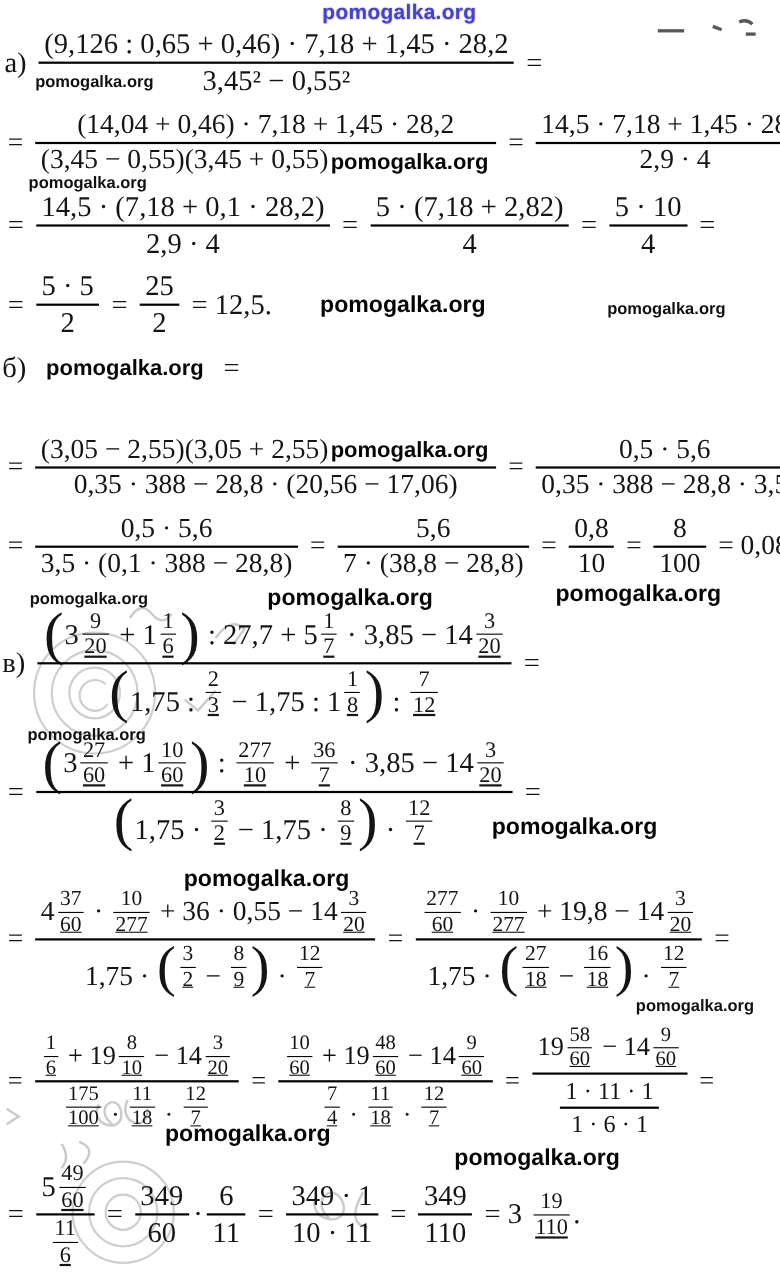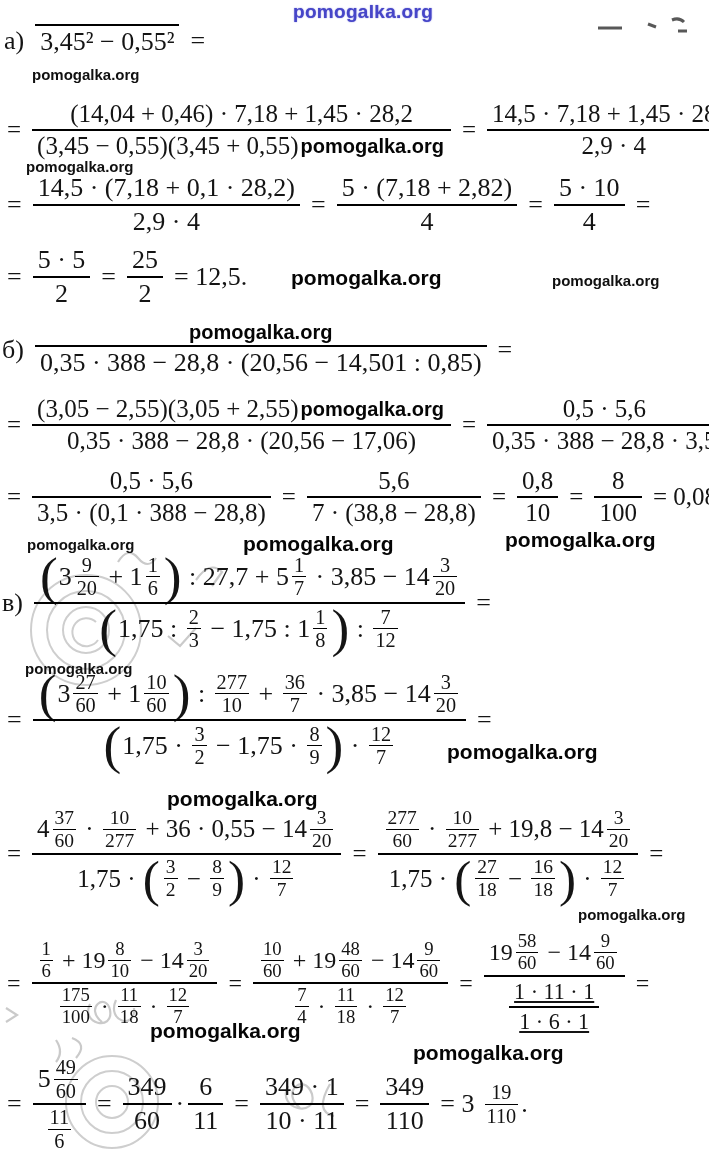--- a/index.html
+++ b/index.html
@@ -4,26 +4,26 @@
 <style>
   html,body{margin:0;padding:0;background:#ffffff;}
   .page{position:relative;width:709px;height:1159px;background:#fff;overflow:hidden;
         font-family:"Liberation Serif","DejaVu Serif",serif;color:var(--ink,#141414);}
   .line{position:absolute;display:flex;align-items:center;white-space:pre;font-size:26px;}
   .tk{white-space:pre;}
   .lbl{margin-right:7px;}
   .eq{margin:0 7px;}
   .fr{display:inline-flex;flex-direction:column;align-items:stretch;margin:0 4px;}
   .fr>.nm,.fr>.dn{display:flex;align-items:center;justify-content:center;padding:1px 5px;white-space:pre;}
-  .fr>.dn{border-top:2.2px solid #000;}
+  .fr>.dn{border-top:2.2px solid #000;align-items:flex-end;}
   .fr.al>.nm{justify-content:center;}
-  .fr .fr{font-size:0.92em;margin:0 2px;text-decoration:underline;}
+  .fr .fr{font-size:0.92em;margin:0 2px;}
   .sf{display:inline-flex;flex-direction:column;align-items:stretch;font-size:0.78em;line-height:1.12;margin:0 3px;}
   .sf .sfn,.sf .sfd{text-align:center;padding:0 2px;}
-  .sf .sfd{border-top:1.6px solid #000;}
+  .sf .sfd{border-top:1.6px solid #000;text-decoration:underline;}
   .bp{font-size:2.05em;font-weight:400;line-height:0.9;margin:0 1px;}
   .wmf{position:absolute;font-family:"Liberation Sans","DejaVu Sans",sans-serif;white-space:nowrap;}
   .wmf.sm{font-size:15px;font-weight:600;color:#101010;}
   .wmf.bd{font-size:21px;font-weight:700;color:#050505;}
   .wmf.hdr{font-size:19px;font-weight:700;letter-spacing:0.3px;color:var(--hdr,#4645c8);
            text-shadow:0 0 1px #9a9ae0, 0 0 2px #c9c9ef;}
   .iwm{font-family:"Liberation Sans","DejaVu Sans",sans-serif;font-size:20px;font-weight:700;color:#050505;margin:0 2px;}
   .scribbles{position:absolute;left:0;top:0;pointer-events:none;}
 </style>
 </head>
@@ -52,25 +52,25 @@
     </g>
     <g stroke="#3c3c3c" stroke-width="3" fill="none" opacity="0.85">
       <path d="M598,28 h24"></path>
       <path d="M648,24 l8,3"></path>
       <path d="M672,20 q7,-3 12,2"></path>
       <path d="M678,31 h9"></path>
     </g>
   </svg>
 
   <div id="lines-root">
-      <div class="line" style="left: 4px; top: 24px; font-size: 26px;"><span class="tk lbl">а)</span><span class="fr"><span class="dn"><span class="tk">3,45² − 0,55²</span></span></span><span class="tk eq">=</span></div>
+      <div class="line" style="left: 4px; top: 24px; font-size: 26px;"><span class="tk lbl">а)</span><span class="fr"><span class="nm"><span class="tk">(9,126 : 0,65 + 0,46) · 7,18 + 1,45 · 28,2</span></span><span class="dn"><span class="tk">3,45² − 0,55²</span></span></span><span class="tk eq">=</span></div>
       <div class="line" style="left: 0px; top: 99px; font-size: 25px;"><span class="tk eq">=</span><span class="fr al"><span class="nm"><span class="tk">(14,04 + 0,46) · 7,18 + 1,45 · 28,2</span></span><span class="dn"><span class="tk">(3,45 − 0,55)(3,45 + 0,55)</span><span class="iwm">pomogalka.org</span></span></span><span class="tk eq">=</span><span class="fr"><span class="nm"><span class="tk">14,5 · 7,18 + 1,45 · 28,2</span></span><span class="dn"><span class="tk">2,9 · 4</span></span></span></div>
       <div class="line" style="left: 0px; top: 172px; font-size: 26px;"><span class="tk eq">=</span><span class="fr"><span class="nm"><span class="tk">14,5 · (7,18 + 0,1 · 28,2)</span></span><span class="dn"><span class="tk">2,9 · 4</span></span></span><span class="tk eq">=</span><span class="fr"><span class="nm"><span class="tk">5 · (7,18 + 2,82)</span></span><span class="dn"><span class="tk">4</span></span></span><span class="tk eq">=</span><span class="fr"><span class="nm"><span class="tk">5 · 10</span></span><span class="dn"><span class="tk">4</span></span></span><span class="tk eq">=</span></div>
       <div class="line" style="left: 0px; top: 244px; font-size: 26px;"><span class="tk eq">=</span><span class="fr"><span class="nm"><span class="tk">5 · 5</span></span><span class="dn"><span class="tk">2</span></span></span><span class="tk eq">=</span><span class="fr"><span class="nm"><span class="tk">25</span></span><span class="dn"><span class="tk">2</span></span></span><span class="tk eq">= 12,5.</span></div>
-      <div class="line" style="left: 2px; top: 320px; font-size: 26px;"><span class="tk lbl">б)</span><span class="fr al"><span class="nm"><span class="iwm">pomogalka.org</span></span><span class="dn"><span class="tk">0,35 · 388 − 28,8 · (20,56 − 14,501 : 0,85)</span></span></span><span class="tk eq">=</span></div>
+      <div class="line" style="left: 2px; top: 320px; font-size: 26px;"><span class="tk lbl">б)</span><span class="fr al"><span class="nm"><span class="iwm">pomogalka.org</span></span></span><span class="tk eq">=</span></div>
       <div class="line" style="left: 0px; top: 394px; font-size: 25px;"><span class="tk eq">=</span><span class="fr"><span class="nm"><span class="tk">(3,05 − 2,55)(3,05 + 2,55)</span><span class="iwm">pomogalka.org</span></span><span class="dn"><span class="tk">0,35 · 388 − 28,8 · (20,56 − 17,06)</span></span></span><span class="tk eq">=</span><span class="fr"><span class="nm"><span class="tk">0,5 · 5,6</span></span><span class="dn"><span class="tk">0,35 · 388 − 28,8 · 3,5</span></span></span></div>
       <div class="line" style="left: 0px; top: 466px; font-size: 25px;"><span class="tk eq">=</span><span class="fr"><span class="nm"><span class="tk">0,5 · 5,6</span></span><span class="dn"><span class="tk">3,5 · (0,1 · 388 − 28,8)</span></span></span><span class="tk eq">=</span><span class="fr"><span class="nm"><span class="tk">5,6</span></span><span class="dn"><span class="tk">7 · (38,8 − 28,8)</span></span></span><span class="tk eq">=</span><span class="fr"><span class="nm"><span class="tk">0,8</span></span><span class="dn"><span class="tk">10</span></span></span><span class="tk eq">=</span><span class="fr"><span class="nm"><span class="tk">8</span></span><span class="dn"><span class="tk">100</span></span></span><span class="tk eq">= 0,08.</span></div>
       <div class="line" style="left: 2px; top: 552px; font-size: 26px;"><span class="tk lbl">в)</span><span class="fr"><span class="nm"><span class="bp">(</span><span class="tk">3</span><span class="sf"><span class="sfn">9</span><span class="sfd">20</span></span><span class="tk"> + 1</span><span class="sf"><span class="sfn">1</span><span class="sfd">6</span></span><span class="bp">)</span><span class="tk"> : 27,7 + 5</span><span class="sf"><span class="sfn">1</span><span class="sfd">7</span></span><span class="tk"> · 3,85 − 14</span><span class="sf"><span class="sfn">3</span><span class="sfd">20</span></span></span><span class="dn"><span class="bp">(</span><span class="tk">1,75 : </span><span class="sf"><span class="sfn">2</span><span class="sfd">3</span></span><span class="tk"> − 1,75 : 1</span><span class="sf"><span class="sfn">1</span><span class="sfd">8</span></span><span class="bp">)</span><span class="tk"> : </span><span class="sf"><span class="sfn">7</span><span class="sfd">12</span></span></span></span><span class="tk eq">=</span></div>
       <div class="line" style="left: 0px; top: 669px; font-size: 26px;"><span class="tk eq">=</span><span class="fr"><span class="nm"><span class="bp">(</span><span class="tk">3</span><span class="sf"><span class="sfn">27</span><span class="sfd">60</span></span><span class="tk"> + 1</span><span class="sf"><span class="sfn">10</span><span class="sfd">60</span></span><span class="bp">)</span><span class="tk"> : </span><span class="sf"><span class="sfn">277</span><span class="sfd">10</span></span><span class="tk"> + </span><span class="sf"><span class="sfn">36</span><span class="sfd">7</span></span><span class="tk"> · 3,85 − 14</span><span class="sf"><span class="sfn">3</span><span class="sfd">20</span></span></span><span class="dn"><span class="bp">(</span><span class="tk">1,75 · </span><span class="sf"><span class="sfn">3</span><span class="sfd">2</span></span><span class="tk"> − 1,75 · </span><span class="sf"><span class="sfn">8</span><span class="sfd">9</span></span><span class="bp">)</span><span class="tk"> · </span><span class="sf"><span class="sfn">12</span><span class="sfd">7</span></span></span></span><span class="tk eq">=</span></div>
       <div class="line" style="left: 0px; top: 806px; font-size: 25px;"><span class="tk eq">=</span><span class="fr"><span class="nm"><span class="tk">4</span><span class="sf"><span class="sfn">37</span><span class="sfd">60</span></span><span class="tk"> · </span><span class="sf"><span class="sfn">10</span><span class="sfd">277</span></span><span class="tk"> + 36 · 0,55 − 14</span><span class="sf"><span class="sfn">3</span><span class="sfd">20</span></span></span><span class="dn"><span class="tk">1,75 · </span><span class="bp">(</span><span class="sf"><span class="sfn">3</span><span class="sfd">2</span></span><span class="tk"> − </span><span class="sf"><span class="sfn">8</span><span class="sfd">9</span></span><span class="bp">)</span><span class="tk"> · </span><span class="sf"><span class="sfn">12</span><span class="sfd">7</span></span></span></span><span class="tk eq">=</span><span class="fr"><span class="nm"><span class="sf"><span class="sfn">277</span><span class="sfd">60</span></span><span class="tk"> · </span><span class="sf"><span class="sfn">10</span><span class="sfd">277</span></span><span class="tk"> + 19,8 − 14</span><span class="sf"><span class="sfn">3</span><span class="sfd">20</span></span></span><span class="dn"><span class="tk">1,75 · </span><span class="bp">(</span><span class="sf"><span class="sfn">27</span><span class="sfd">18</span></span><span class="tk"> − </span><span class="sf"><span class="sfn">16</span><span class="sfd">18</span></span><span class="bp">)</span><span class="tk"> · </span><span class="sf"><span class="sfn">12</span><span class="sfd">7</span></span></span></span><span class="tk eq">=</span></div>
       <div class="line" style="left: 0px; top: 930px; font-size: 24px;"><span class="tk eq">=</span><span class="fr"><span class="nm"><span class="sf"><span class="sfn">1</span><span class="sfd">6</span></span><span class="tk"> + 19</span><span class="sf"><span class="sfn">8</span><span class="sfd">10</span></span><span class="tk"> − 14</span><span class="sf"><span class="sfn">3</span><span class="sfd">20</span></span></span><span class="dn"><span class="sf"><span class="sfn">175</span><span class="sfd">100</span></span><span class="tk"> · </span><span class="sf"><span class="sfn">11</span><span class="sfd">18</span></span><span class="tk"> · </span><span class="sf"><span class="sfn">12</span><span class="sfd">7</span></span></span></span><span class="tk eq">=</span><span class="fr"><span class="nm"><span class="sf"><span class="sfn">10</span><span class="sfd">60</span></span><span class="tk"> + 19</span><span class="sf"><span class="sfn">48</span><span class="sfd">60</span></span><span class="tk"> − 14</span><span class="sf"><span class="sfn">9</span><span class="sfd">60</span></span></span><span class="dn"><span class="sf"><span class="sfn">7</span><span class="sfd">4</span></span><span class="tk"> · </span><span class="sf"><span class="sfn">11</span><span class="sfd">18</span></span><span class="tk"> · </span><span class="sf"><span class="sfn">12</span><span class="sfd">7</span></span></span></span><span class="tk eq">=</span><span class="fr"><span class="nm"><span class="tk">19</span><span class="sf"><span class="sfn">58</span><span class="sfd">60</span></span><span class="tk"> − 14</span><span class="sf"><span class="sfn">9</span><span class="sfd">60</span></span></span><span class="dn"><span class="fr"><span class="nm"><span class="tk">1 · 11 · 1</span></span><span class="dn"><span class="tk">1 · 6 · 1</span></span></span></span></span><span class="tk eq">=</span></div>
       <div class="line" style="left: 0px; top: 1055px; font-size: 26px;"><span class="tk eq">=</span><span class="fr"><span class="nm"><span class="tk">5</span><span class="sf"><span class="sfn">49</span><span class="sfd">60</span></span></span><span class="dn"><span class="sf"><span class="sfn">11</span><span class="sfd">6</span></span></span></span><span class="tk eq">=</span><span class="fr"><span class="nm"><span class="tk">349</span></span><span class="dn"><span class="tk">60</span></span></span><span class="tk">·</span><span class="fr"><span class="nm"><span class="tk">6</span></span><span class="dn"><span class="tk">11</span></span></span><span class="tk eq">=</span><span class="fr"><span class="nm"><span class="tk">349 · 1</span></span><span class="dn"><span class="tk">10 · 11</span></span></span><span class="tk eq">=</span><span class="fr"><span class="nm"><span class="tk">349</span></span><span class="dn"><span class="tk">110</span></span></span><span class="tk eq">= 3</span><span class="sf"><span class="sfn">19</span><span class="sfd">110</span></span><span class="tk">.</span></div>
     </div>
 
   <div id="wm-root">

